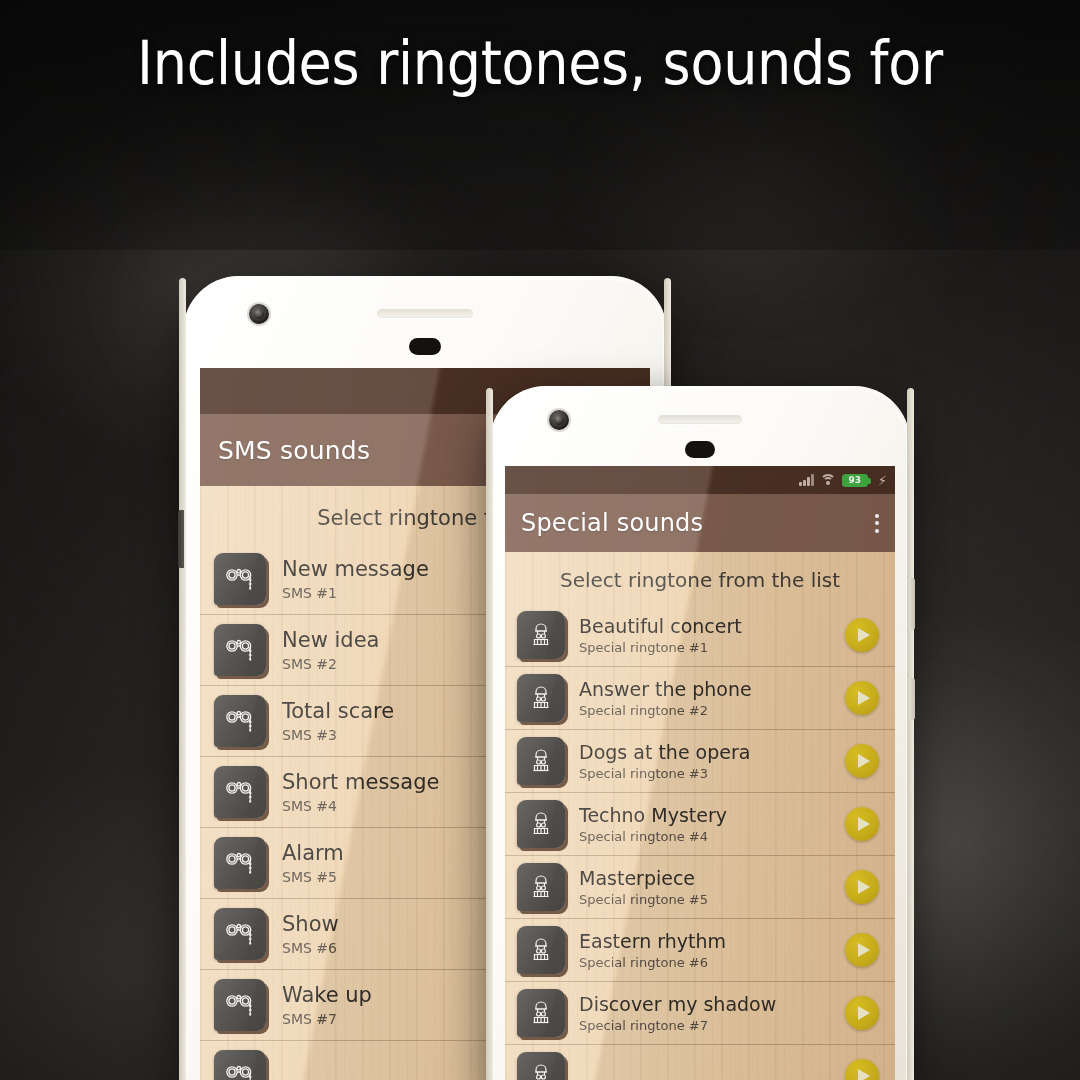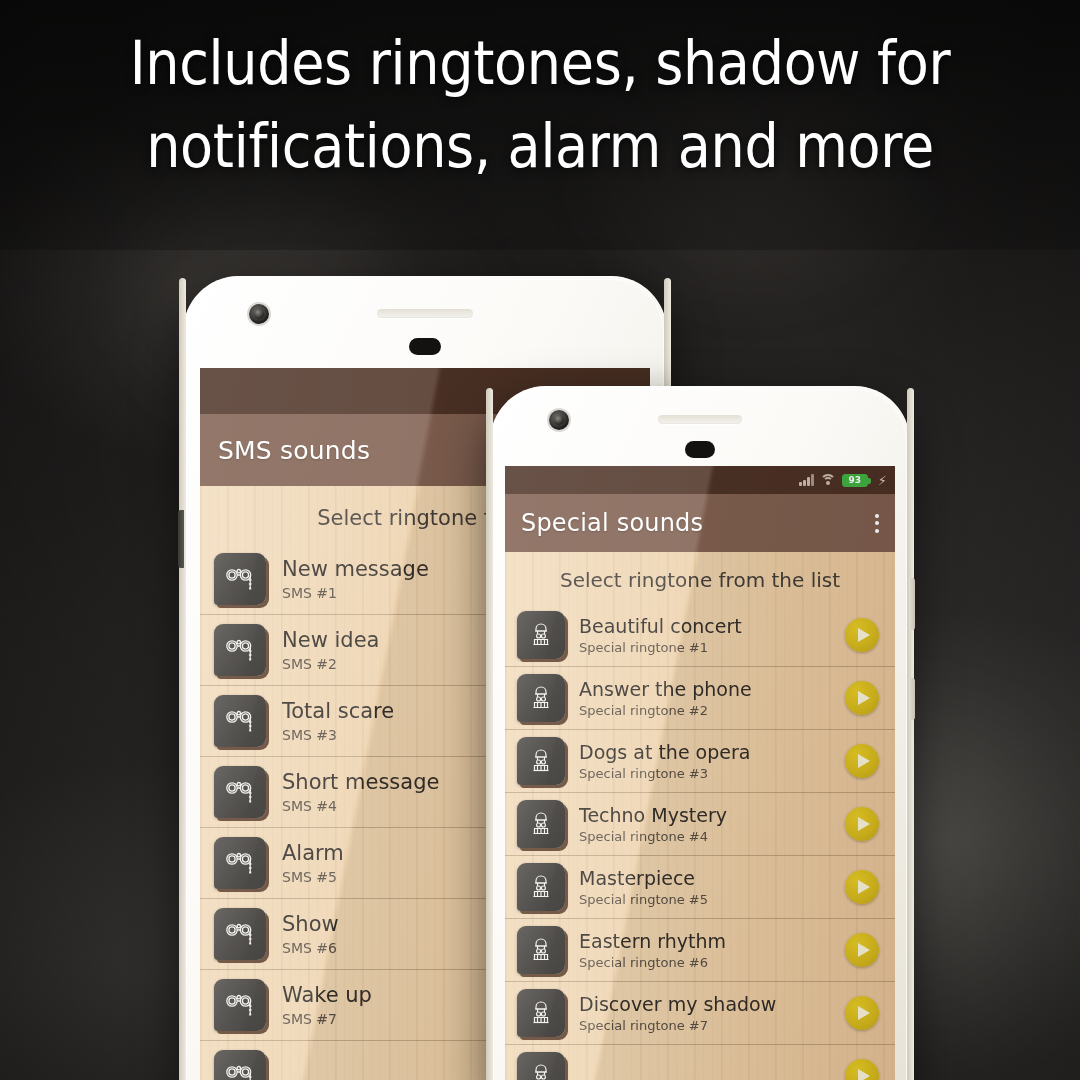--- a/index.html
+++ b/index.html
@@ -297,22 +297,21 @@
 <body>
 
 <div id="bg"></div>
 <div id="bg-smudge-a"></div>
 <div id="bg-smudge-b"></div>
 <div id="bg-smudge-c"></div>
 <div id="bg-dark-top"></div>
 <div id="bg-vignette"></div>
 
 <div id="headline">
-  <span class="hl-line">Includes ringtones, shadow for</span>
-  <span class="hl-line">notifications, alarm and more</span>
+  <span class="hl-line">Includes ringtones, sounds for</span>
 </div>
 
 <div class="phone" id="phone-left">
   <div class="phone-edge" style="left:-4px;"></div>
   <div class="phone-edge" style="right:-4px;"></div>
   <div class="side-btn-l" style="top:234px; height:58px;"></div>
 
   <div class="cam" style="left:66px; top:28px;"></div>
   <div class="speaker" style="left:50%; top:33px; width:96px; transform:translateX(-50%);"></div>
   <div class="sensor-pill" style="left:50%; top:62px; width:32px; transform:translateX(-50%);"></div>

